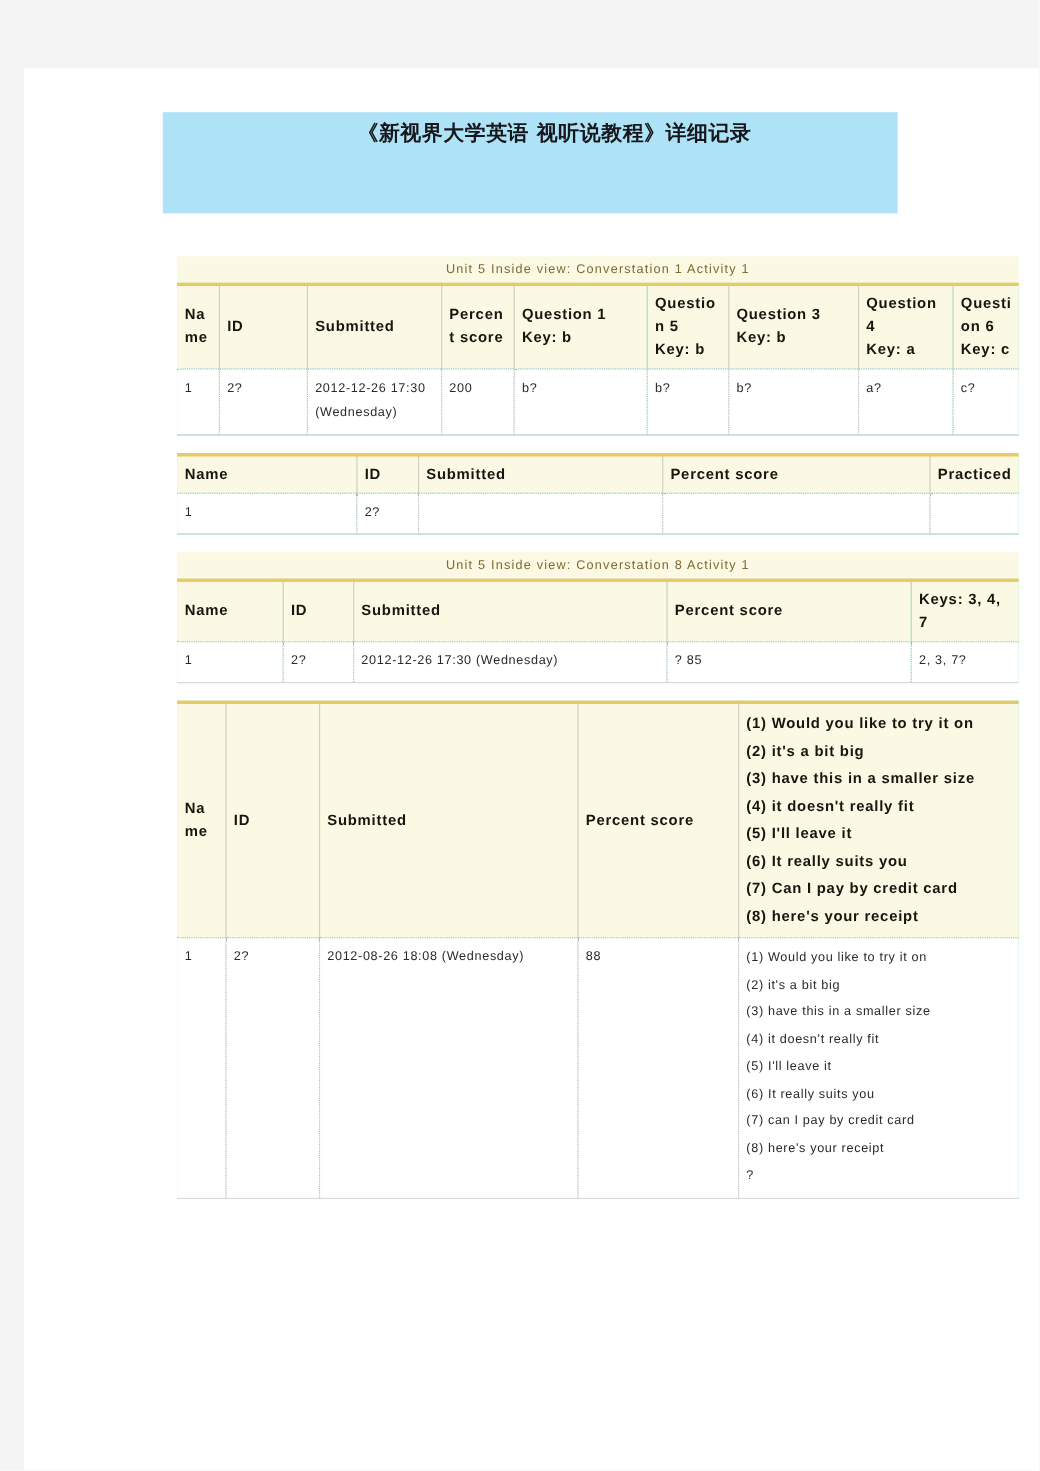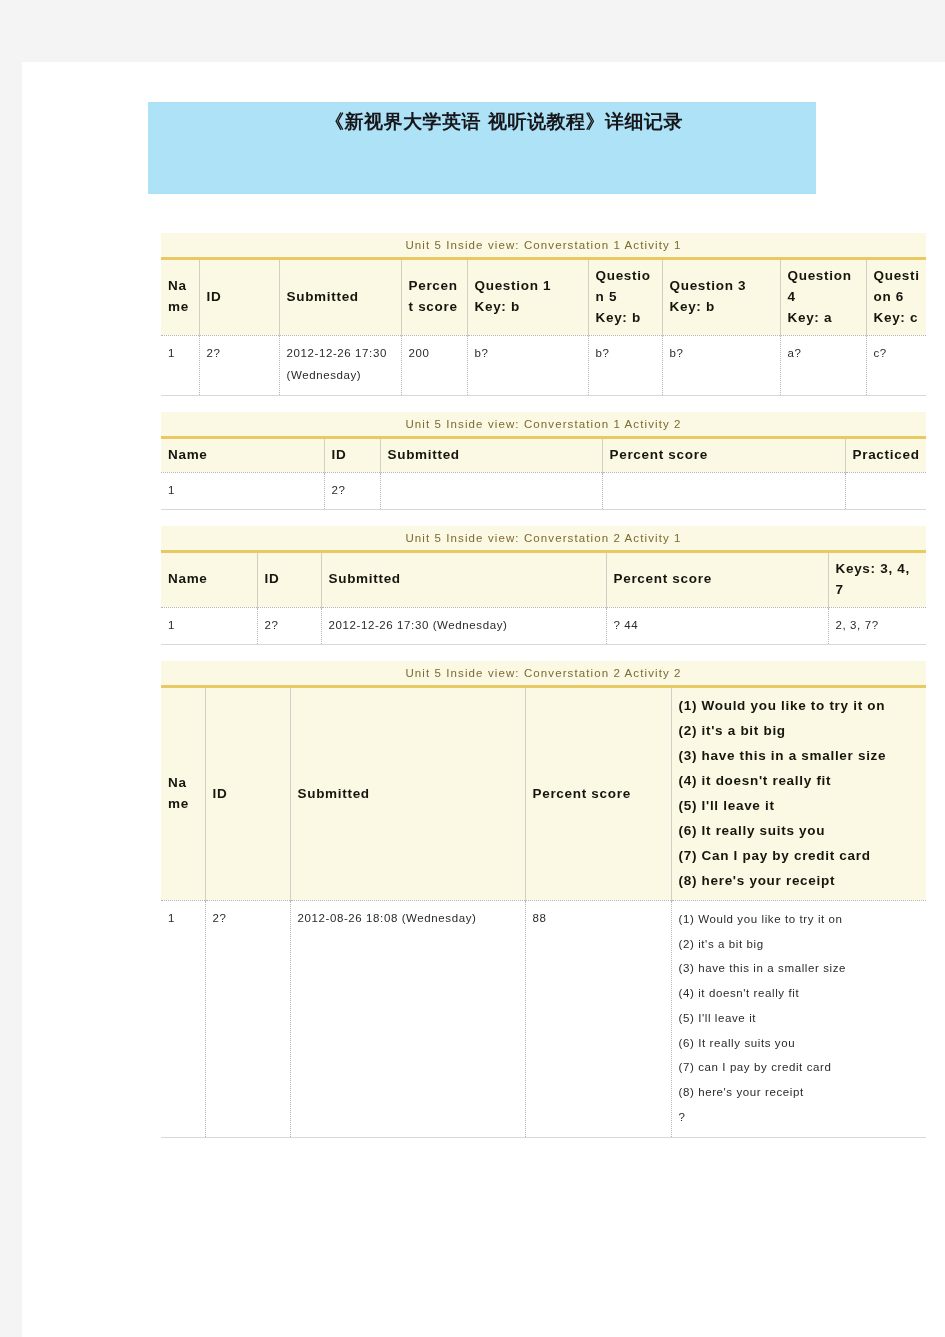--- a/index.html
+++ b/index.html
@@ -202,21 +202,20 @@
           <td>b?</td>
           <td>b?</td>
           <td>b?</td>
           <td>a?</td>
           <td>c?</td>
         </tr>
       </tbody>
     </table>
 
     <table class="rec t2">
-      <caption>Unit 5 Inside view: Converstation 1 Activity 2</caption>
       <colgroup>
         <col class="c-name">
             <col class="c-id">
             <col class="c-sub">
             <col class="c-pct">
             <col class="c-prac">
       </colgroup>
       <thead>
         <tr>
           <th>Name</th>
@@ -231,21 +230,21 @@
           <td>1</td>
           <td>2?</td>
           <td></td>
           <td></td>
           <td></td>
         </tr>
       </tbody>
     </table>
 
     <table class="rec t3">
-      <caption>Unit 5 Inside view: Converstation 2 Activity 1</caption>
+      <caption>Unit 5 Inside view: Converstation 8 Activity 1</caption>
       <colgroup>
         <col class="c-name">
             <col class="c-id">
             <col class="c-sub">
             <col class="c-pct">
             <col class="c-keys">
       </colgroup>
       <thead>
         <tr>
           <th>Name</th>
@@ -253,28 +252,27 @@
           <th>Submitted</th>
           <th>Percent score</th>
           <th>Keys: 3, 4, 7</th>
         </tr>
       </thead>
       <tbody>
         <tr>
           <td>1</td>
           <td>2?</td>
           <td>2012-12-26 17:30 (Wednesday)</td>
-          <td>? 44</td>
+          <td>? 85</td>
           <td>2, 3, 7?</td>
         </tr>
       </tbody>
     </table>
 
     <table class="rec t4">
-      <caption>Unit 5 Inside view: Converstation 2 Activity 2</caption>
       <colgroup>
         <col class="c-name">
             <col class="c-id">
             <col class="c-sub">
             <col class="c-pct">
             <col class="c-q">
       </colgroup>
       <thead>
         <tr>
           <th>Name</th>

